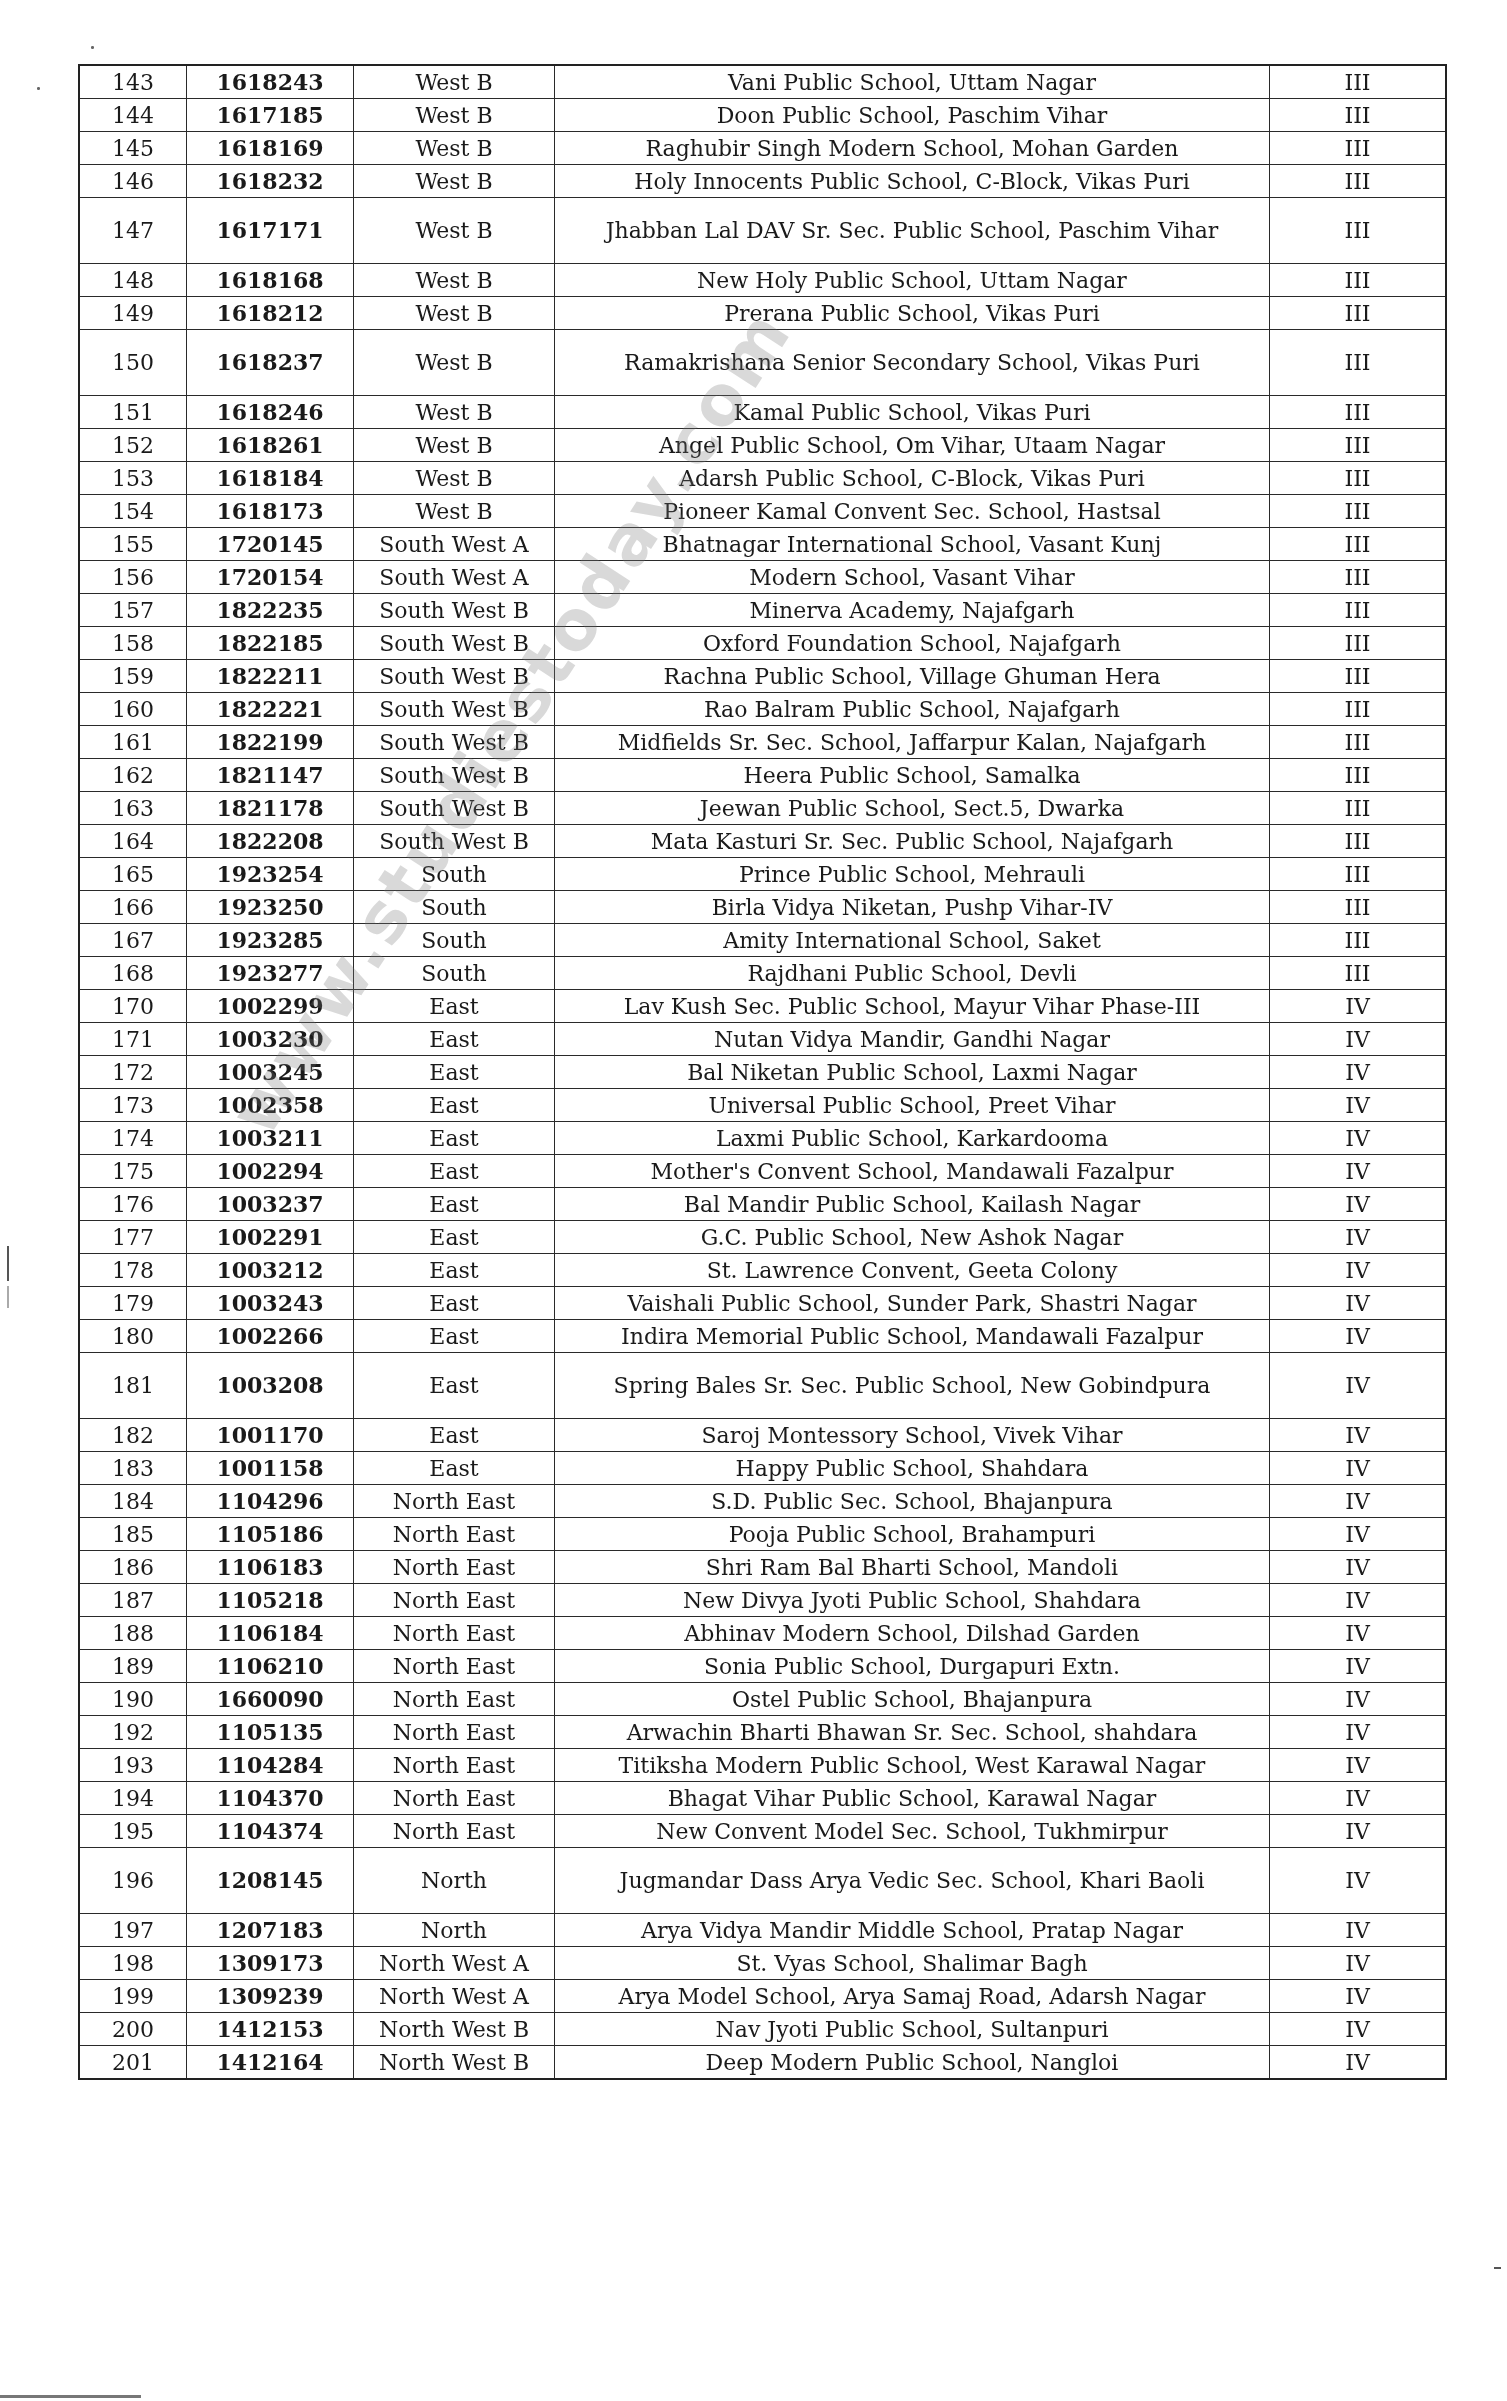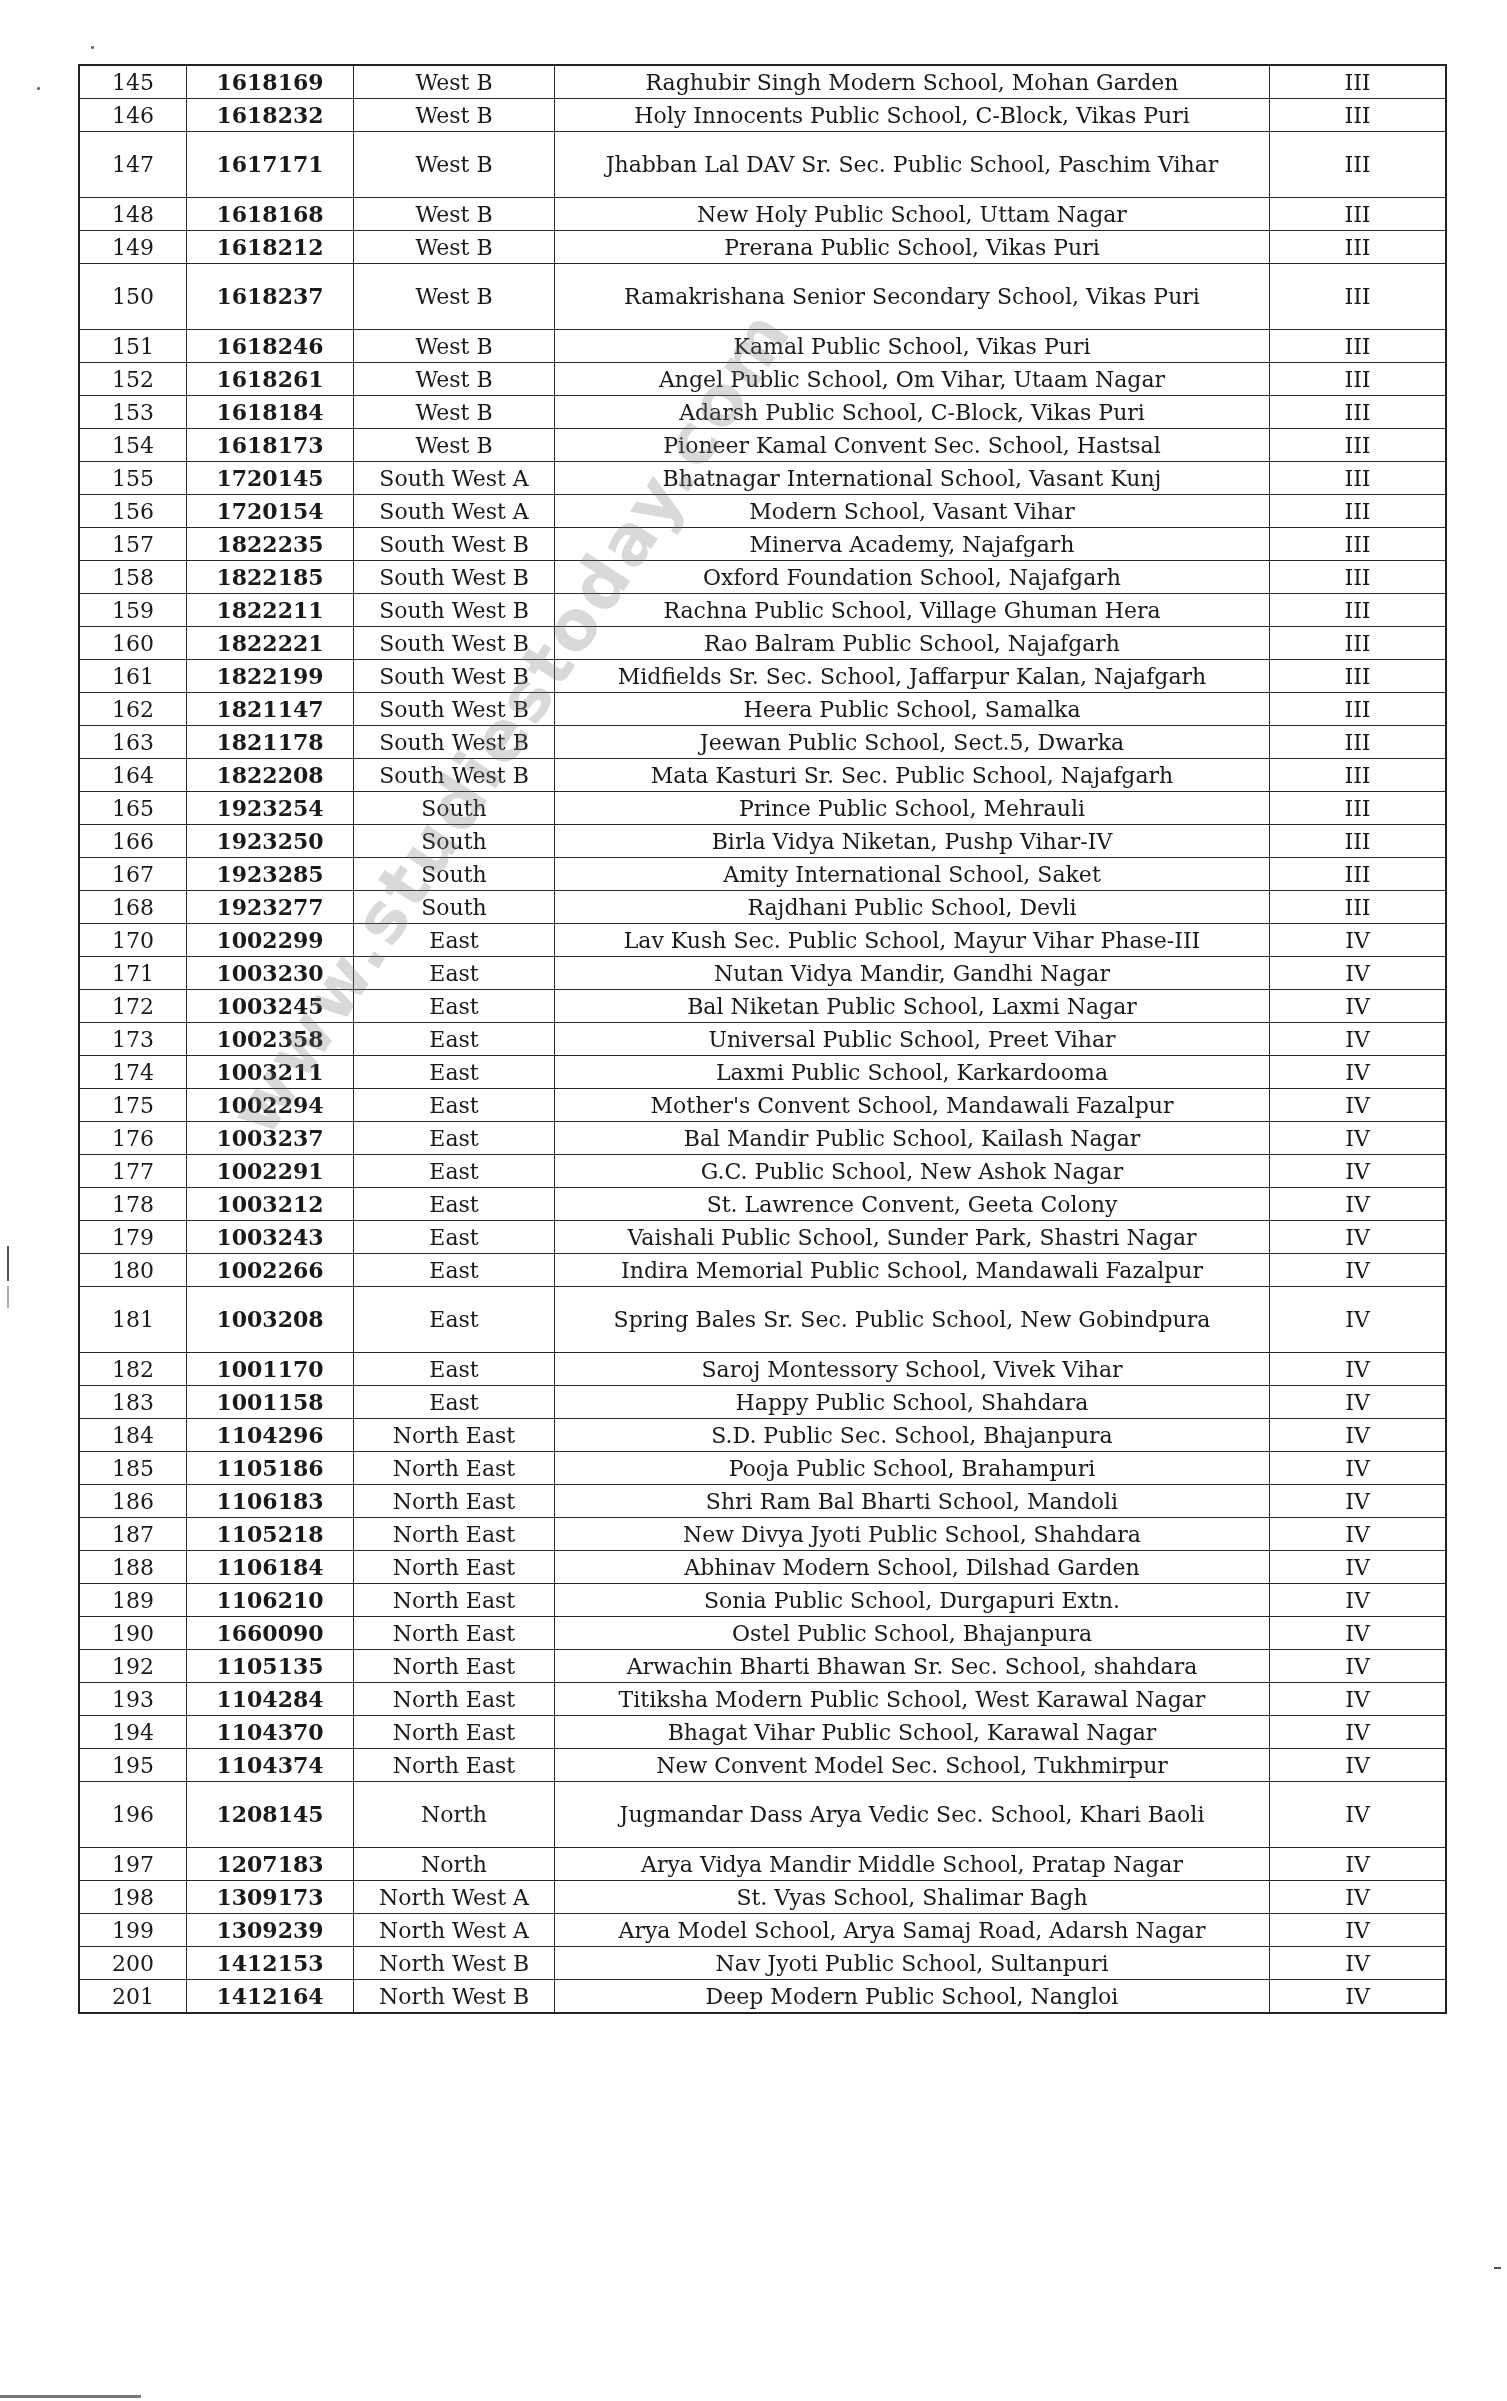--- a/index.html
+++ b/index.html
@@ -46,20 +46,34 @@
 </head>
 <body>
 
 <div class="page">
   <span class="dot dot1"></span>
   <span class="dot dot2"></span>
 
   <table class="schools">
     <tbody id="table-body">
         <tr>
+          <td class="c-sno">143</td>
+          <td class="c-id">1618243</td>
+          <td class="c-zone">West B</td>
+          <td class="c-name">Vani Public School, Uttam Nagar</td>
+          <td class="c-cat">III</td>
+        </tr>
+        <tr>
+          <td class="c-sno">144</td>
+          <td class="c-id">1617185</td>
+          <td class="c-zone">West B</td>
+          <td class="c-name">Doon Public School, Paschim Vihar</td>
+          <td class="c-cat">III</td>
+        </tr>
+        <tr>
           <td class="c-sno">145</td>
           <td class="c-id">1618169</td>
           <td class="c-zone">West B</td>
           <td class="c-name">Raghubir Singh Modern School, Mohan Garden</td>
           <td class="c-cat">III</td>
         </tr>
         <tr>
           <td class="c-sno">146</td>
           <td class="c-id">1618232</td>
           <td class="c-zone">West B</td>

